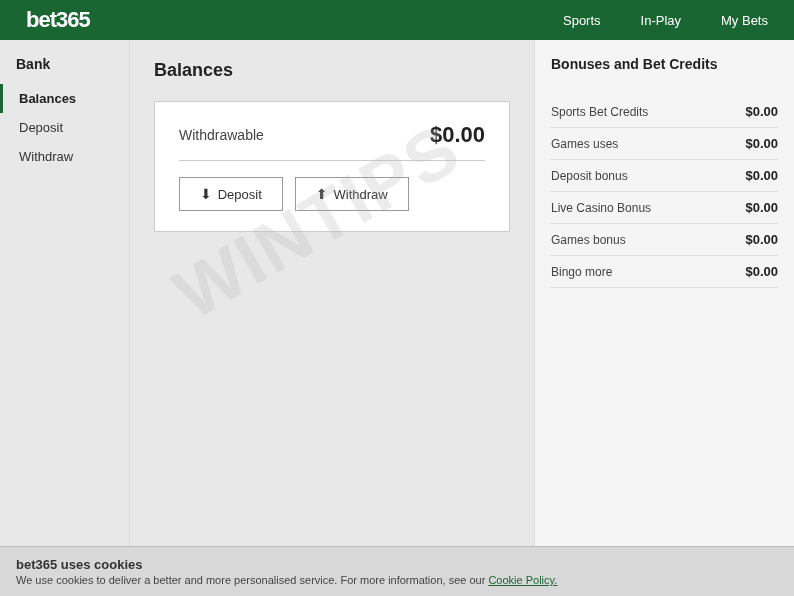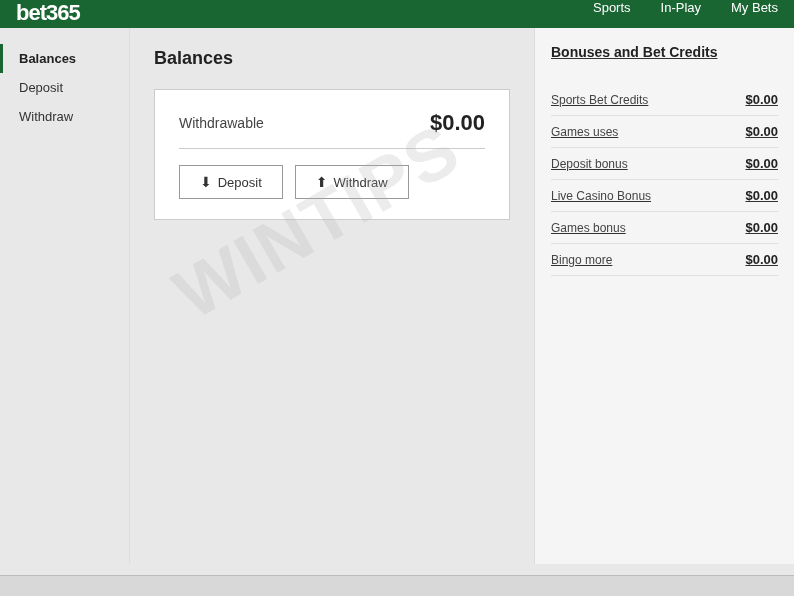--- a/index.html
+++ b/index.html
@@ -1,36 +1,36 @@
 <!DOCTYPE html>
 <html><head>
   <meta charset="utf-8">
   <style>
     * { margin: 0; padding: 0; box-sizing: border-box; }
     body { font-family: Arial, sans-serif; font-size: 13px; background: #e8e8e8; color: #333; width: 794px; min-height: 596px; position: relative; }
 
     
     .header {
       background: #1a6633;
-      height: 28px;
-      display: flex;
-      align-items: flex-start;
-      padding: 0 16px;
+      height: 40px;
+      display: flex;
+      align-items: center;
+      padding: 0 26px;
     }
     .logo {
       color: #ffdd00;
       font-size: 22px;
       font-weight: bold;
       letter-spacing: -1px;
     }
     .logo span { color: white; }
     .nav {
       margin-left: auto;
       display: flex;
-      gap: 30px;
+      gap: 40px;
     }
     .nav a {
       color: white;
       text-decoration: none;
       font-size: 13px;
     }
 
     
     .layout {
       display: flex;
@@ -133,21 +133,20 @@
       white-space: nowrap;
       z-index: 10;
     }
 
     
     .right-panel {
       width: 260px;
       background: #f5f5f5;
       border-left: 1px solid #ddd;
       padding: 16px;
-      text-decoration: underline;
     }
     .panel-title {
       font-size: 14px;
       font-weight: bold;
       color: #222;
       margin-bottom: 16px;
       padding-bottom: 8px;
     }
     .bonus-row {
       display: flex;
@@ -200,20 +199,21 @@
   <nav class="nav">
     <a class="nav-link" href="#">Sports</a>
     <a class="nav-link" href="#">In-Play</a>
     <a class="nav-link" href="#">My Bets</a>
   </nav>
 </header>
 
 <div class="layout">
 
   <aside class="sidebar">
+    <div class="sidebar-title">Bank</div>
     <div class="sidebar-item active">Balances</div>
     <div class="sidebar-item">Deposit</div>
     <div class="sidebar-item">Withdraw</div>
   </aside>
 
   <main class="main">
     <h1 class="page-title">Balances</h1>
 
     <div class="balance-card">
       <div class="balance-row">
@@ -259,13 +259,17 @@
     <div class="bonus-row">
       <span class="bonus-name">Bingo more</span>
       <span class="bonus-amount">$0.00</span>
     </div>
   </aside>
 </div>
 
 <div class="watermark">WINTIPS</div>
 
 <div class="cookie-bar">
+  <div class="cookie-bar-title">bet365 uses cookies</div>
+  <div class="cookie-bar-text">
+    <span>We use cookies to deliver a better and more personalised service. For more information, see our </span><a class="cookie-link" href="#">Cookie Policy.</a>
+  </div>
 </div>
 
 </body></html>

